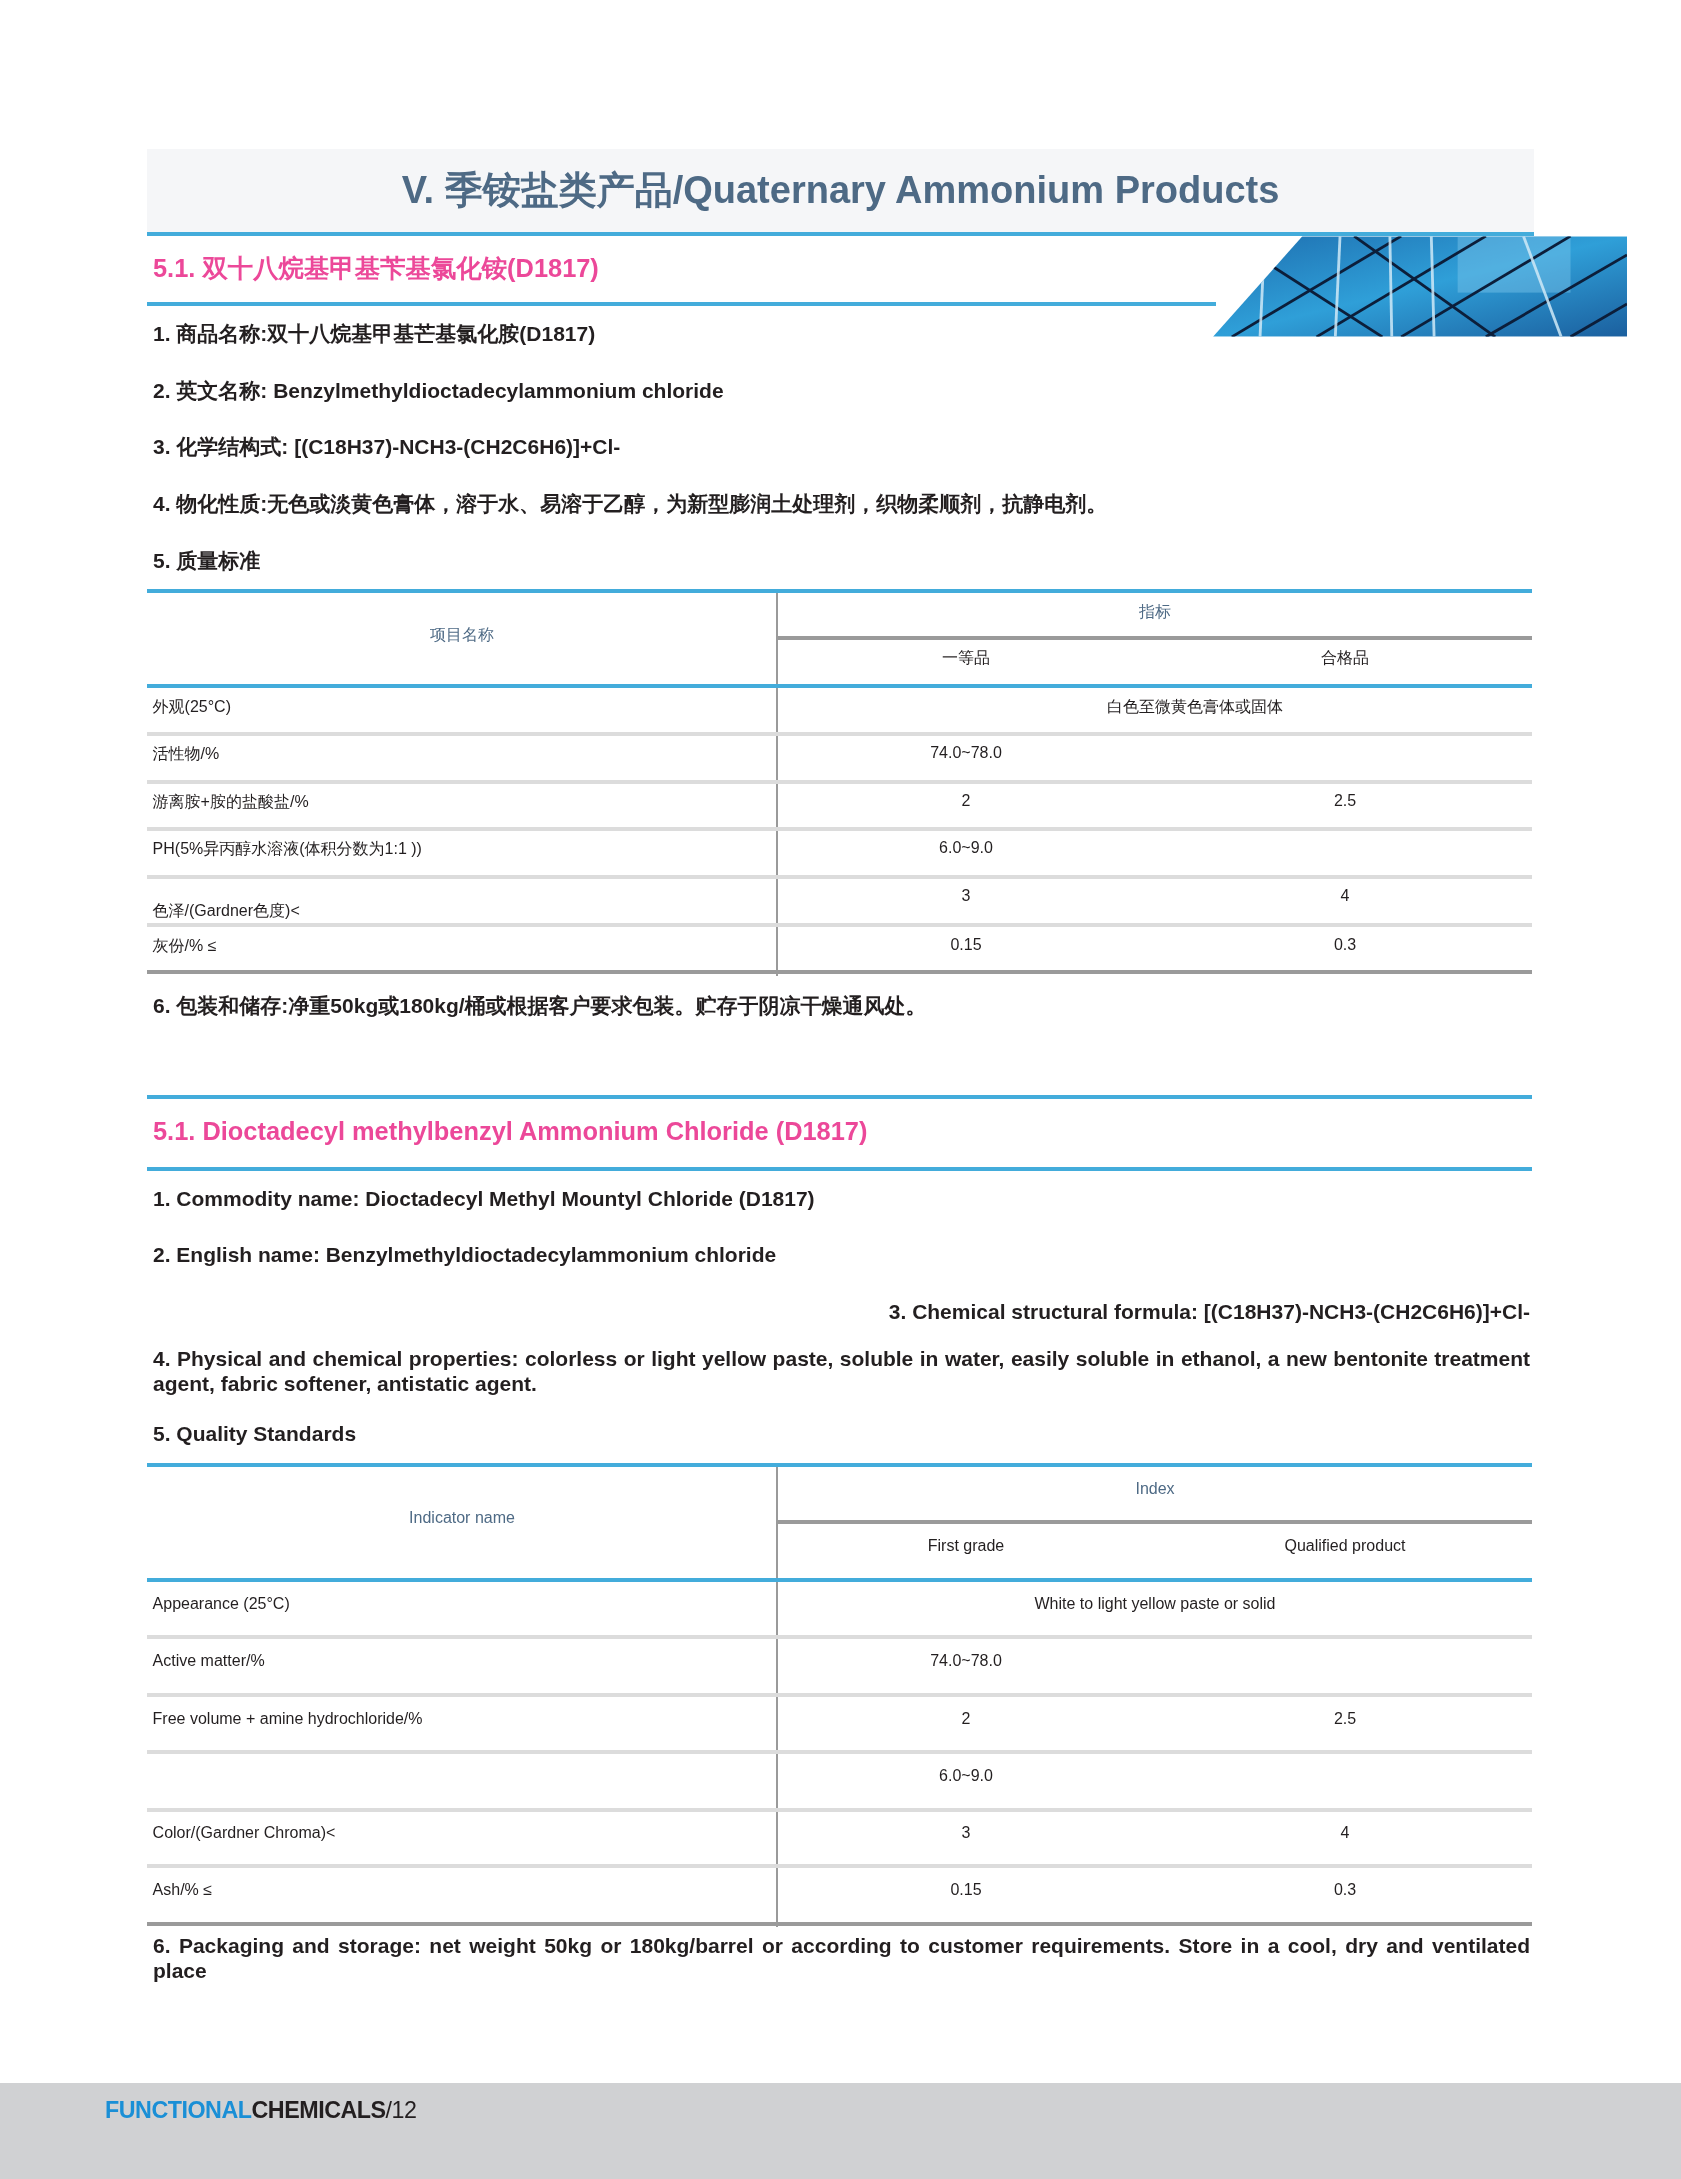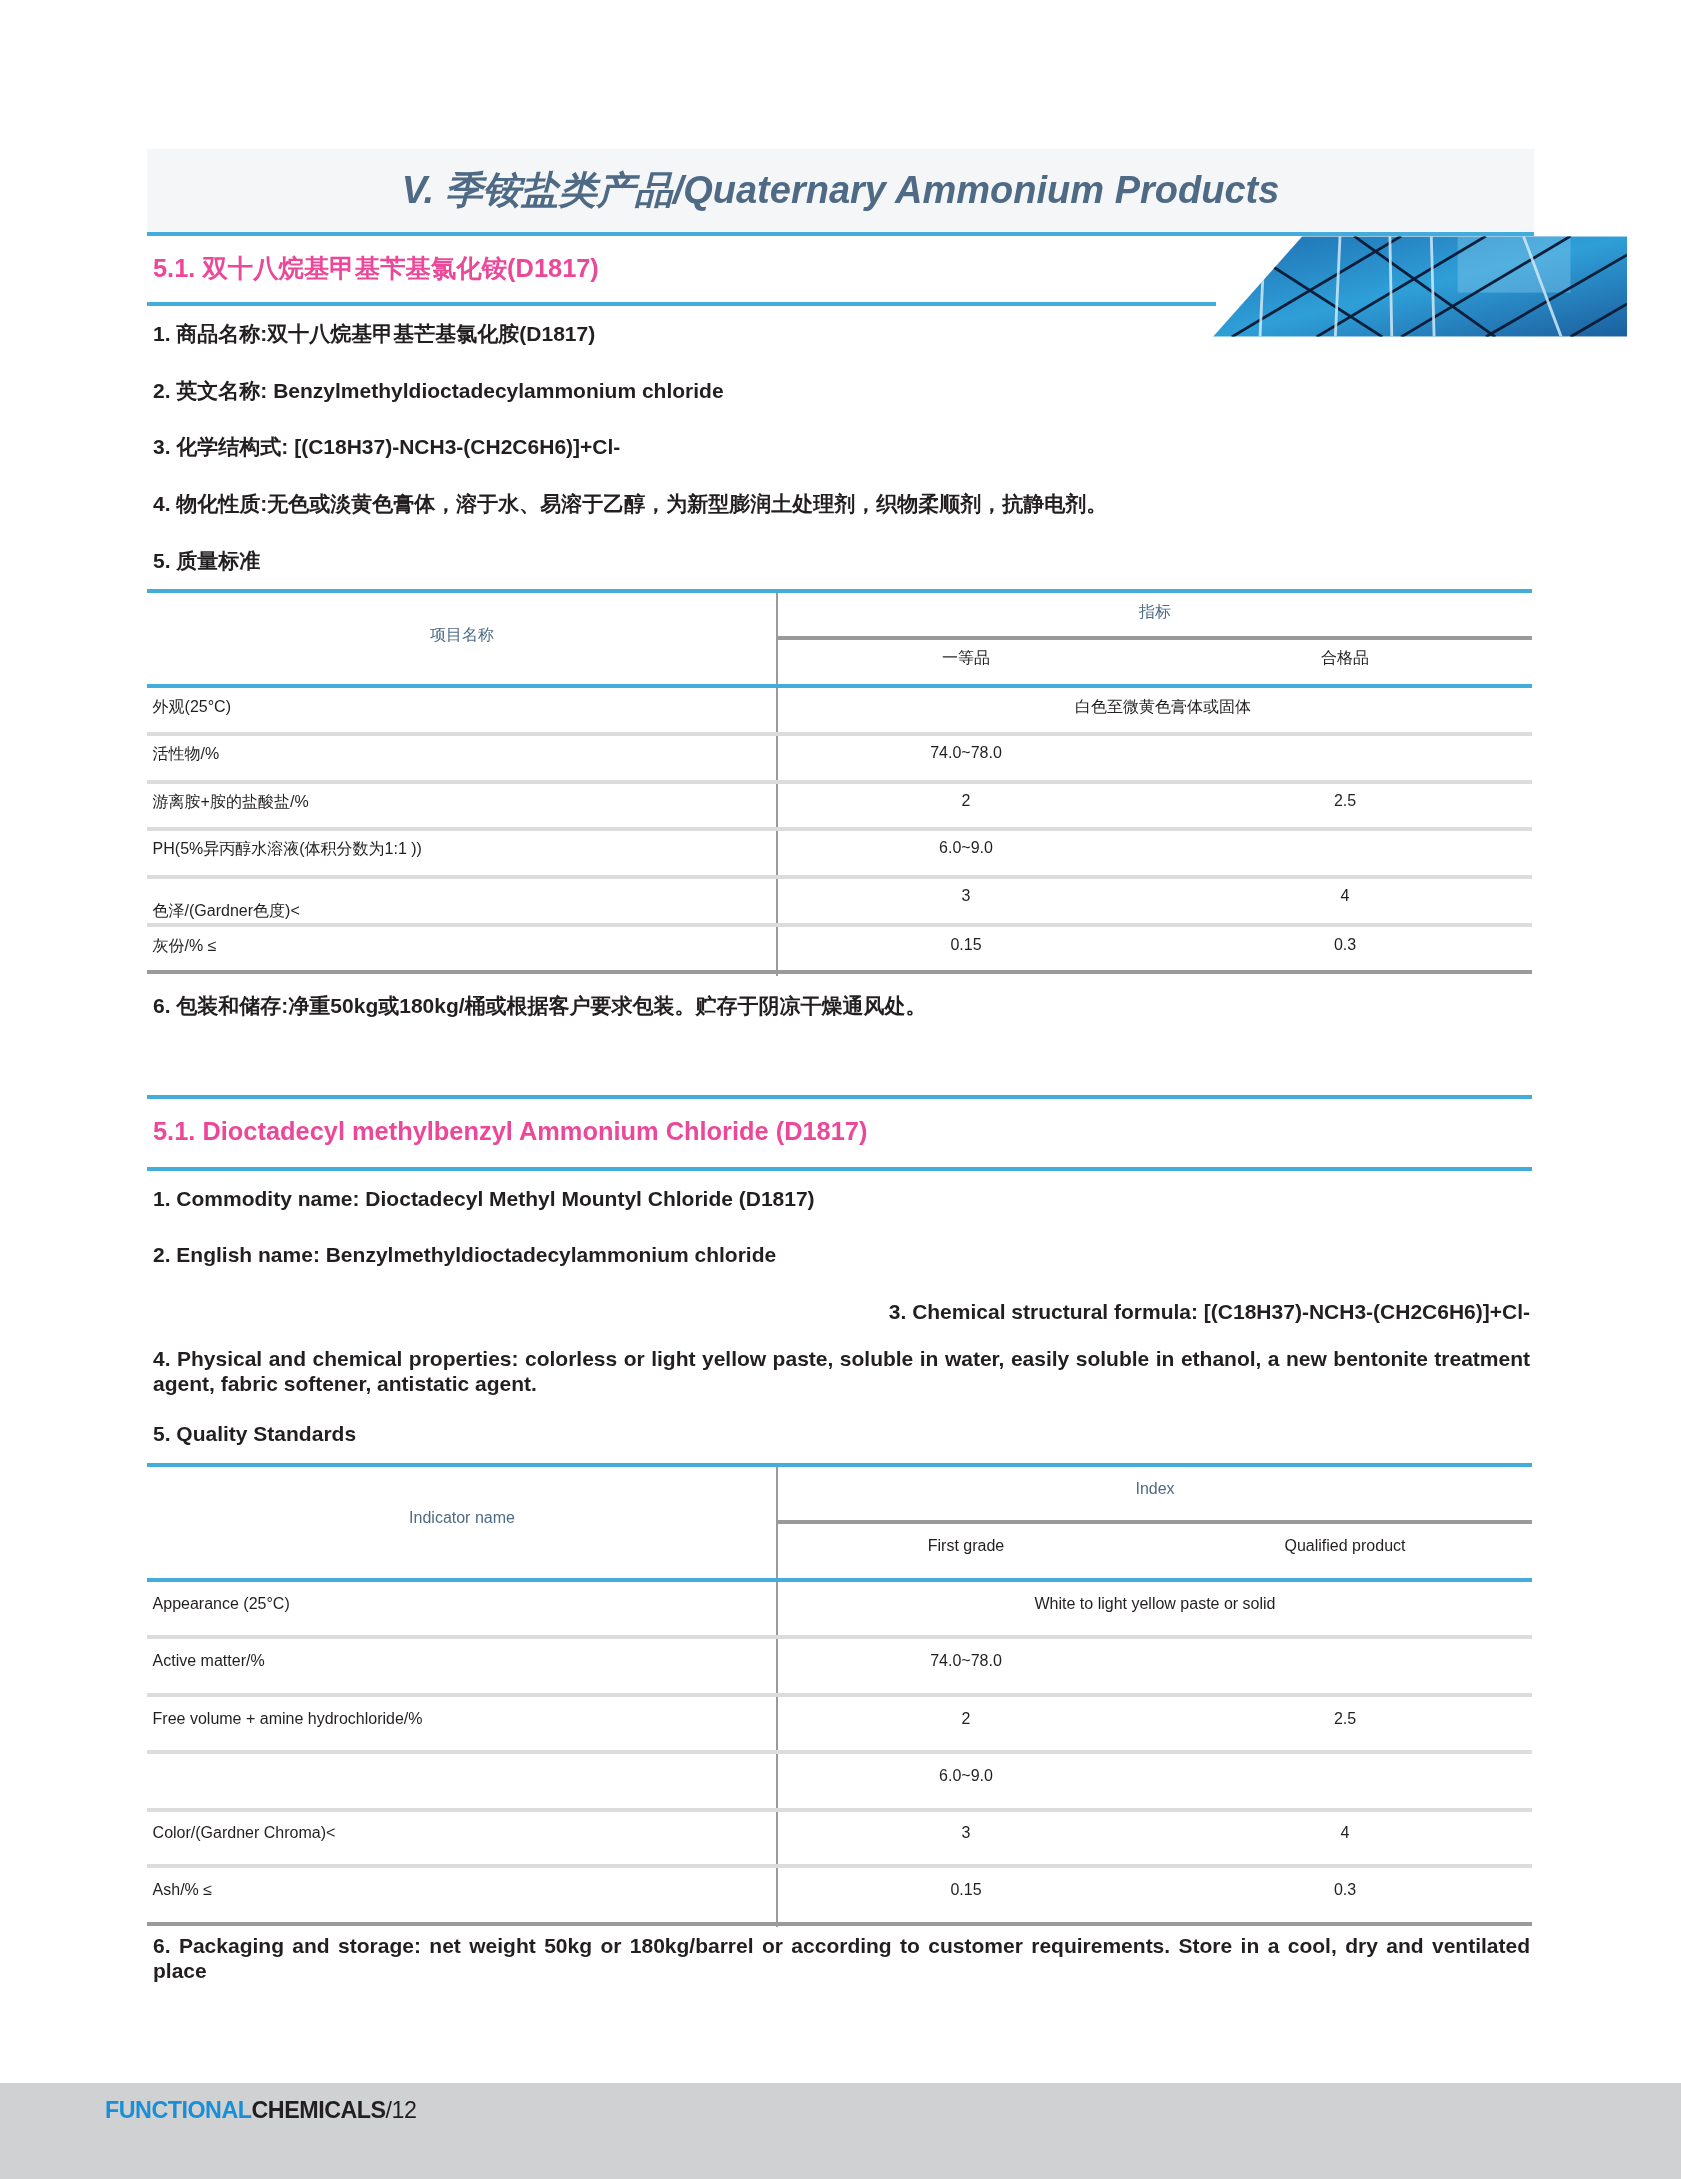--- a/index.html
+++ b/index.html
@@ -6,21 +6,21 @@
   body {
     width: 1682px; height: 2180px; position: relative; overflow: hidden;
     background: #ffffff;
     font-family: "Liberation Sans", "DejaVu Sans", sans-serif;
     color: #231f20;
   }
   .abs { position: absolute; }
   .title-box {
     left: 147px; top: 149px; width: 1387px; height: 83px;
     background: #f5f6f8;
-    display: flex; align-items: center; justify-content: center; font-style: italic;
+    display: flex; align-items: center; justify-content: center;
   }
   .title-text {
     font-size: 38px; font-weight: bold; color: #4e6a85; letter-spacing: 0px;
   }
   .bline { background: #43acdb; height: 3.8px; }
   .gline { background: #9a9a9a; height: 3.8px; }
   .lline { background: #dcdcdc; height: 3.8px; }
   .sec-head {
     font-size: 25.4px; font-weight: bold; color: #ec4899; white-space: nowrap;
   }
@@ -103,21 +103,21 @@
   <div class="abs vdiv" style="left:629px; top:3.8px; height:383px;"></div>
   <div class="abs gline" style="left:631px; top:47px; width:754px;"></div>
   <div class="abs bline" style="left:0; top:95px; width:1385px;"></div>
 
   <div class="cell c hdr" style="left:315px; top:36px;">项目名称</div>
   <div class="cell c hdr" style="left:1008px; top:13px;">指标</div>
   <div class="cell c" style="left:819px; top:59px;">一等品</div>
   <div class="cell c" style="left:1198px; top:59px;">合格品</div>
 
   <div class="cell" style="left:5.6px; top:108px;">外观(25°C)</div>
-  <div class="cell c" style="left:1016px; top:108px;">白色至微黄色膏体或固体</div>
+  <div class="cell c" style="left:1048px; top:108px;">白色至微黄色膏体或固体</div>
   <div class="abs lline" style="left:0; top:143px; width:1385px;"></div>
 
   <div class="cell" style="left:5.6px; top:155px;">活性物/%</div>
   <div class="cell c" style="left:819px; top:155px;">74.0~78.0</div>
   <div class="abs lline" style="left:0; top:191px; width:1385px;"></div>
 
   <div class="cell" style="left:5.6px; top:203px;">游离胺+胺的盐酸盐/%</div>
   <div class="cell c" style="left:819px; top:203px;">2</div>
   <div class="cell c" style="left:1198px; top:203px;">2.5</div>
   <div class="abs lline" style="left:0; top:238px; width:1385px;"></div>

